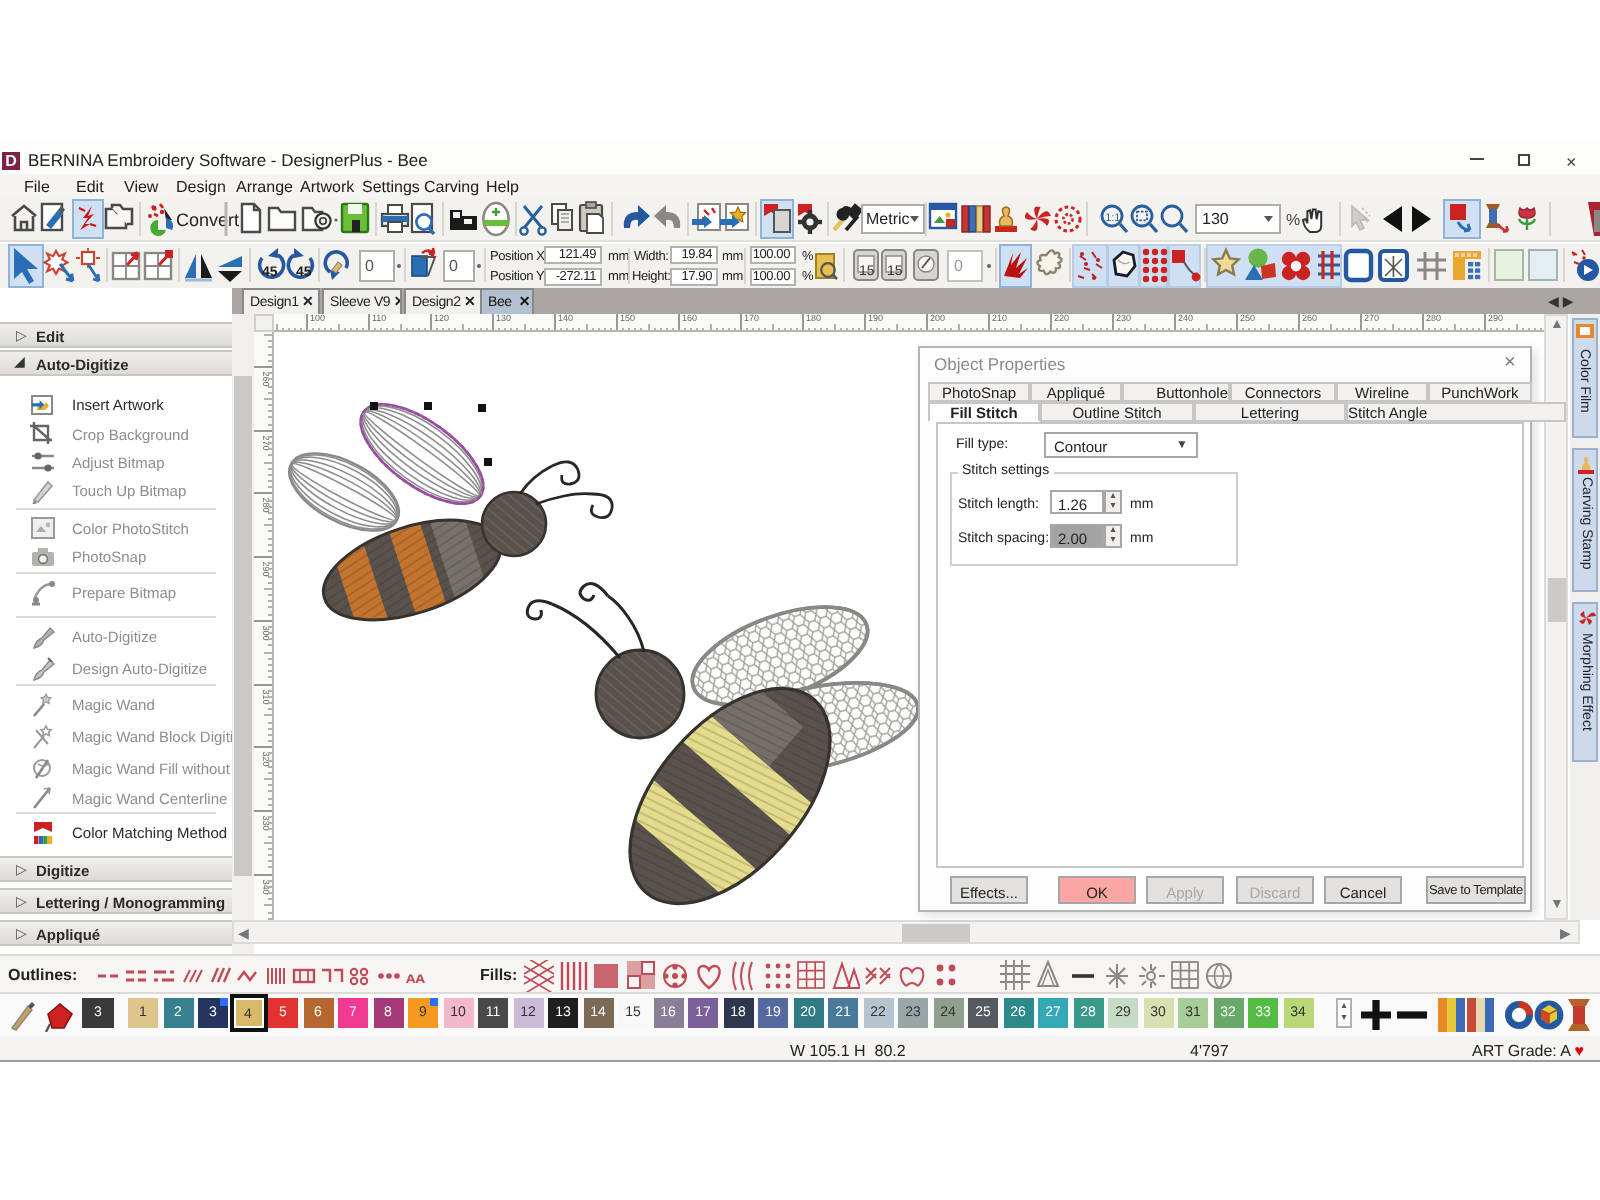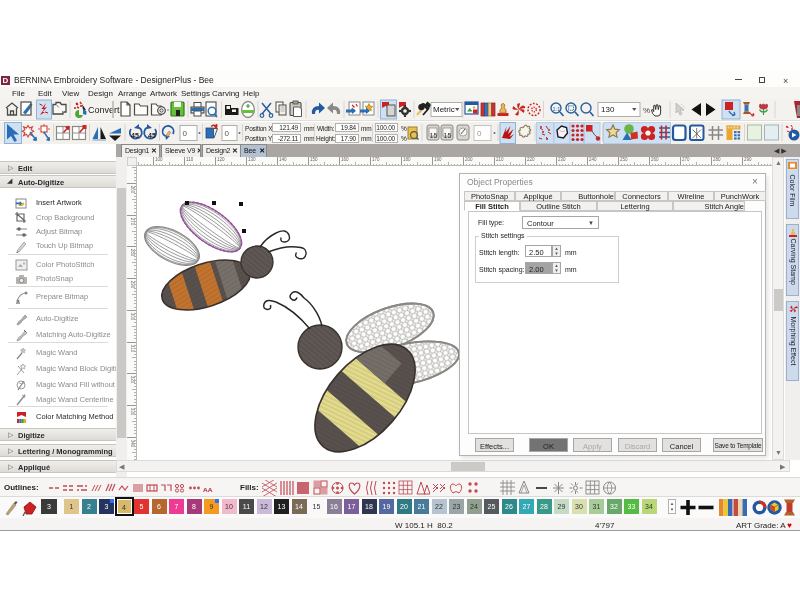--- a/index.html
+++ b/index.html
@@ -510,21 +510,21 @@
         <span style="position:absolute;left:15px;top:0px;width:13px;height:12px;"><svg width="13" height="13">
             <path d="M2 12 q1 -4 4 -5 l4 -5 2 2 -5 4 q-1 3 -5 4 Z" fill="#b5b2ae" stroke="#888" stroke-width="0.7"></path>
           </svg></span>
         <span style="position:absolute;left:36px;top:1.5px;font-size:7.5px;color:#8f8d8a;white-space:nowrap;">Auto-Digitize</span>
       </div>
       <div class="abs" style="left:0;top:170px;width:116px;height:14px;">
         <span style="position:absolute;left:15px;top:0px;width:13px;height:12px;"><svg width="13" height="13">
             <path d="M2 12 q1 -4 4 -5 l4 -5 2 2 -5 4 q-1 3 -5 4 Z" fill="#c9c6c2" stroke="#888" stroke-width="0.7"></path>
             <path d="M9 1 l2 2" stroke="#666" stroke-width="1"></path>
           </svg></span>
-        <span style="position:absolute;left:36px;top:1.5px;font-size:7.5px;color:#8f8d8a;white-space:nowrap;">Matching Auto-Digitize</span>
+        <span style="position:absolute;left:36px;top:1.5px;font-size:7.5px;color:#8f8d8a;white-space:nowrap;">Design Auto-Digitize</span>
       </div>
       <div class="abs" style="left:8px;top:184px;width:100px;height:1px;background:#dedbd7;"></div>
       <div class="abs" style="left:0;top:188px;width:116px;height:14px;">
         <span style="position:absolute;left:15px;top:0px;width:13px;height:12px;"><svg width="13" height="13">
             <path d="M8 1 l.8 1.6 1.7 .3 -1.2 1.2 .3 1.7 -1.6 -.8 -1.6 .8 .3 -1.7 -1.2 -1.2 1.7 -.3 Z" fill="#ccc9c5" stroke="#999" stroke-width="0.6"></path>
             <path d="M7 6 L2 12" stroke="#888" stroke-width="1.3"></path>
           </svg></span>
         <span style="position:absolute;left:36px;top:1.5px;font-size:7.5px;color:#8f8d8a;white-space:nowrap;">Magic Wand</span>
       </div>
       <div class="abs" style="left:0;top:204px;width:116px;height:14px;">
@@ -1057,36 +1057,36 @@
       <div class="abs" style="left:292px;top:2px;font-size:10px;color:#777;">×</div>
       <div class="abs" style="left:4px;top:17px;width:51px;height:10px;background:#f2f1f0;border:1px solid #c8c6c4;text-align:center;font-size:7.5px;color:#222;">PhotoSnap</div>
       <div class="abs" style="left:55px;top:17px;width:46px;height:10px;background:#f2f1f0;border:1px solid #c8c6c4;text-align:center;font-size:7.5px;color:#222;">Appliqué</div>
       <div class="abs" style="left:101px;top:17px;width:54px;height:10px;background:#f2f1f0;border:1px solid #c8c6c4;text-align:right;font-size:7.5px;color:#222;">Buttonhole</div>
       <div class="abs" style="left:155px;top:17px;width:53px;height:10px;background:#f2f1f0;border:1px solid #c8c6c4;text-align:center;font-size:7.5px;color:#222;">Connectors</div>
       <div class="abs" style="left:208px;top:17px;width:46px;height:10px;background:#f2f1f0;border:1px solid #c8c6c4;text-align:center;font-size:7.5px;color:#222;">Wireline</div>
       <div class="abs" style="left:254px;top:17px;width:52px;height:10px;background:#f2f1f0;border:1px solid #c8c6c4;text-align:center;font-size:7.5px;color:#222;">PunchWork</div>
       <div class="abs" style="left:4px;top:27px;width:56px;height:10px;background:#fff;border:1px solid #c8c6c4;border-bottom:1px solid #fff;z-index:3;text-align:center;font-size:7.5px;color:#222;font-weight:bold;">Fill Stitch</div>
       <div class="abs" style="left:60px;top:27px;width:77px;height:10px;background:#f2f1f0;border:1px solid #c8c6c4;text-align:center;font-size:7.5px;color:#222;">Outline Stitch</div>
       <div class="abs" style="left:137px;top:27px;width:76px;height:10px;background:#f2f1f0;border:1px solid #c8c6c4;text-align:center;font-size:7.5px;color:#222;">Lettering</div>
-      <div class="abs" style="left:213px;top:27px;width:72px;height:10px;background:#f2f1f0;border:1px solid #c8c6c4;text-align:right;font-size:7.5px;color:#222;">Stitch Angle</div>
+      <div class="abs" style="left:213px;top:27px;width:110px;height:10px;background:#f2f1f0;border:1px solid #c8c6c4;text-align:left;font-size:7.5px;color:#222;">Stitch Angle</div>
       <div class="abs" style="left:8px;top:37px;width:294px;height:223px;background:#fff;border:1px solid #c8c6c4;border-top:1px solid #c8c6c4;"></div>
       <div class="abs" style="left:18px;top:45px;font-size:7px;color:#222;white-space:nowrap;">Fill type:</div>
       <div class="abs" style="left:62px;top:42px;width:77px;height:13px;background:#fff;border:1px solid #a8a6a4;font-size:7.5px;color:#222;padding:2px 0 0 4px;">Contour<span style="position:absolute;right:4px;top:3px;color:#444;font-size:6px;">▼</span></div>
       <div class="abs" style="left:15px;top:62px;width:144px;height:47px;border:1px solid #d0cecb;"></div>
       <div class="abs" style="left:19px;top:58px;background:#fff;padding:0 2px;font-size:7px;color:#222;white-space:nowrap;">Stitch settings</div>
       <div class="abs" style="left:19px;top:75px;font-size:7px;color:#222;white-space:nowrap;">Stitch length:</div>
-      <div class="abs" style="left:65px;top:71px;width:27px;height:12px;background:#fff;border:1px solid #a8a6a4;font-size:7.5px;color:#222;padding:1.5px 0 0 3px;">2.50</div>
+      <div class="abs" style="left:65px;top:71px;width:27px;height:12px;background:#fff;border:1px solid #a8a6a4;font-size:7.5px;color:#222;padding:1.5px 0 0 3px;">1.26</div>
       <div class="abs" style="left:92px;top:71px;width:9px;height:12px;background:#f0efed;border:1px solid #a8a6a4;font-size:5px;color:#555;text-align:center;line-height:5px;">▴<br>▾</div>
       <div class="abs" style="left:105px;top:75px;font-size:7px;color:#222;">mm</div>
       <div class="abs" style="left:19px;top:92px;font-size:7px;color:#222;white-space:nowrap;">Stitch spacing:</div>
       <div class="abs" style="left:65px;top:88px;width:27px;height:12px;background:#a3a3a3;border:1px solid #a8a6a4;font-size:7.5px;color:#222;padding:1.5px 0 0 3px;">2.00</div>
       <div class="abs" style="left:92px;top:88px;width:9px;height:12px;background:#f0efed;border:1px solid #a8a6a4;font-size:5px;color:#555;text-align:center;line-height:5px;">▴<br>▾</div>
       <div class="abs" style="left:105px;top:92px;font-size:7px;color:#222;">mm</div>
       <div class="abs" style="left:15px;top:264px;width:39px;height:14px;background:#e3e1df;border:1px solid #a8a6a4;text-align:center;font-size:7.5px;color:#222;padding-top:2.5px;">Effects...</div>
-      <div class="abs" style="left:69px;top:264px;width:39px;height:14px;background:#737373;border:1px solid #a8a6a4;text-align:center;font-size:7.5px;color:#222;padding-top:2.5px;">OK</div>
+      <div class="abs" style="left:69px;top:264px;width:39px;height:14px;background:#fca5a5;border:1px solid #a8a6a4;text-align:center;font-size:7.5px;color:#222;padding-top:2.5px;">OK</div>
       <div class="abs" style="left:113px;top:264px;width:39px;height:14px;background:#e3e1df;border:1px solid #a8a6a4;text-align:center;font-size:7.5px;color:#a9a7a5;padding-top:2.5px;">Apply</div>
       <div class="abs" style="left:158px;top:264px;width:39px;height:14px;background:#e3e1df;border:1px solid #a8a6a4;text-align:center;font-size:7.5px;color:#a9a7a5;padding-top:2.5px;">Discard</div>
       <div class="abs" style="left:202px;top:264px;width:39px;height:14px;background:#e3e1df;border:1px solid #a8a6a4;text-align:center;font-size:7.5px;color:#222;padding-top:2.5px;">Cancel</div>
       <div class="abs" style="left:253px;top:264px;width:50px;height:14px;background:#e3e1df;border:1px solid #a8a6a4;text-align:center;font-size:6.5px;letter-spacing:-0.2px;color:#222;padding-top:3px;">Save to Template</div>
     </div>
 
 <div id="outrow" class="abs" style="left:0;top:477px;width:800px;height:20px;background:#f6f5f3;border-top:1px solid #dddbd8;border-bottom:1px solid #dddbd8;">
       <span class="abs" style="left:4px;top:5px;font-size:8px;font-weight:bold;color:#222;">Outlines:</span>
       <svg class="abs" style="left:48px;top:3px;" width="13" height="14">
         <path d="M1 7 h4 M7 7 h4" stroke="#c04a55" stroke-width="1.6"></path>

